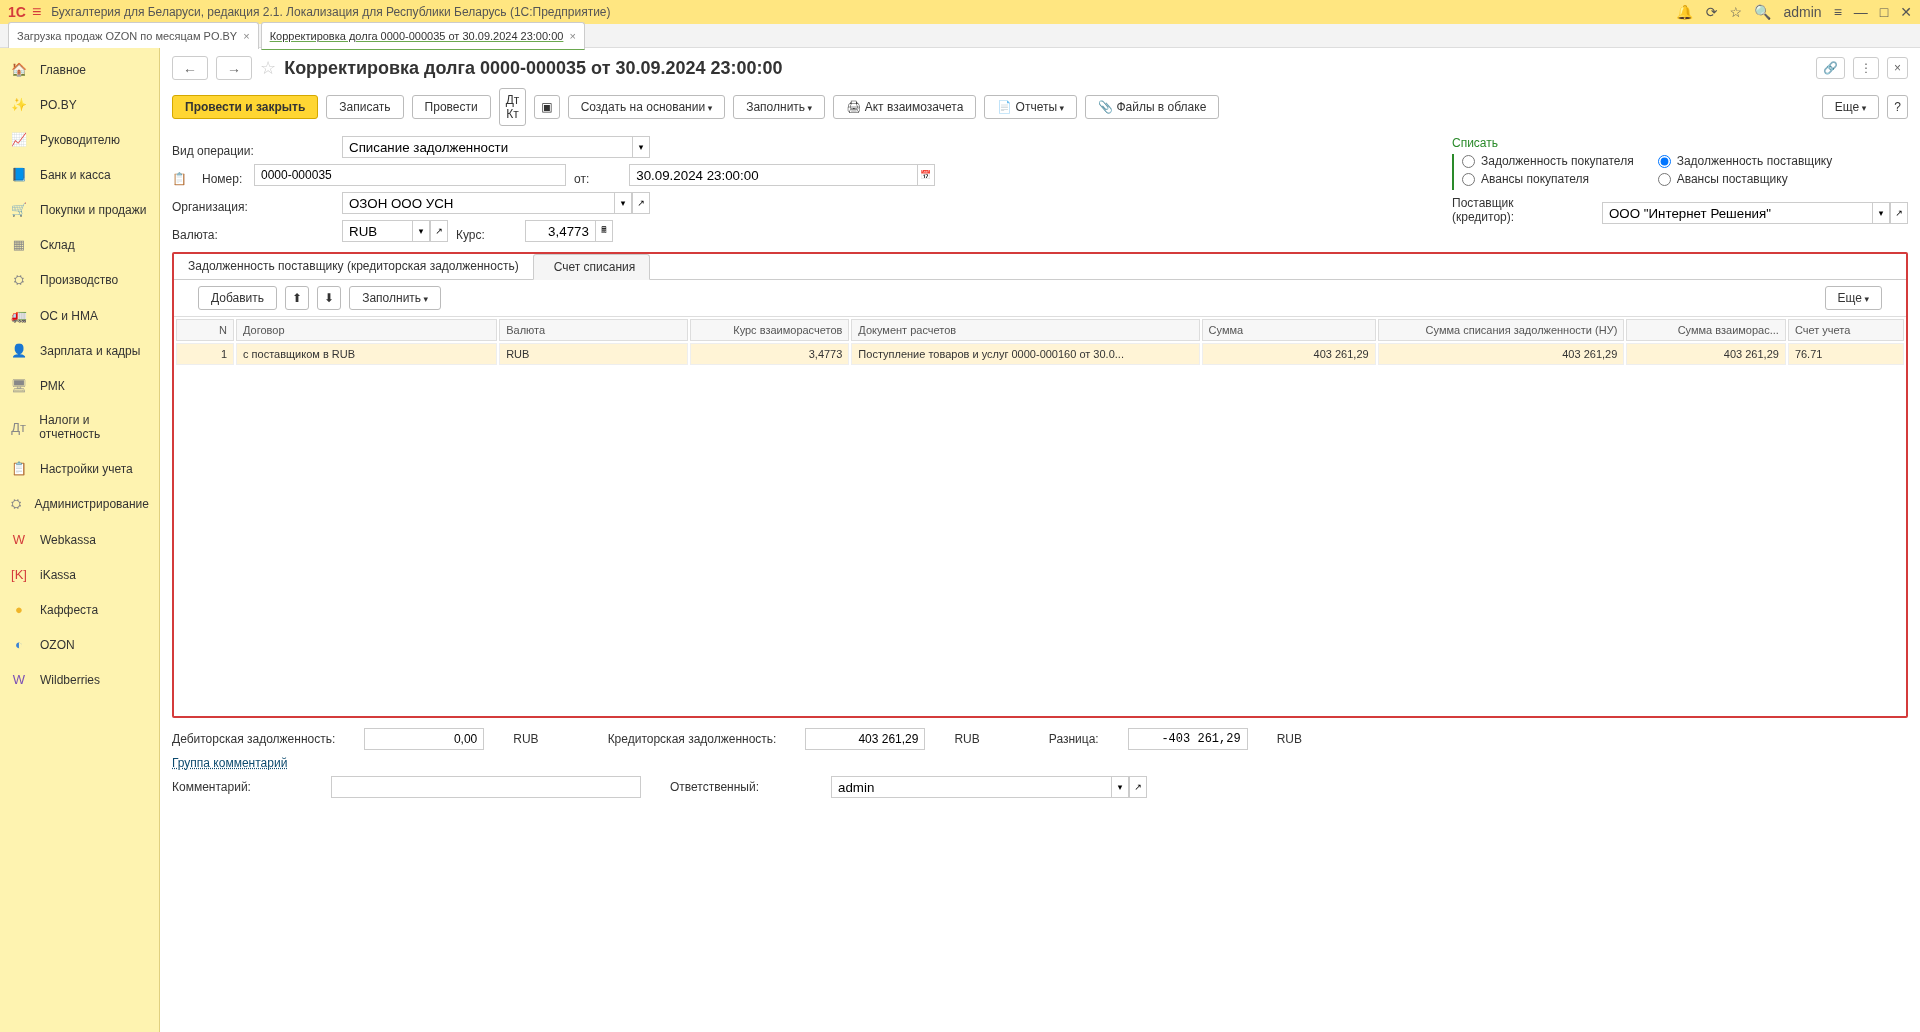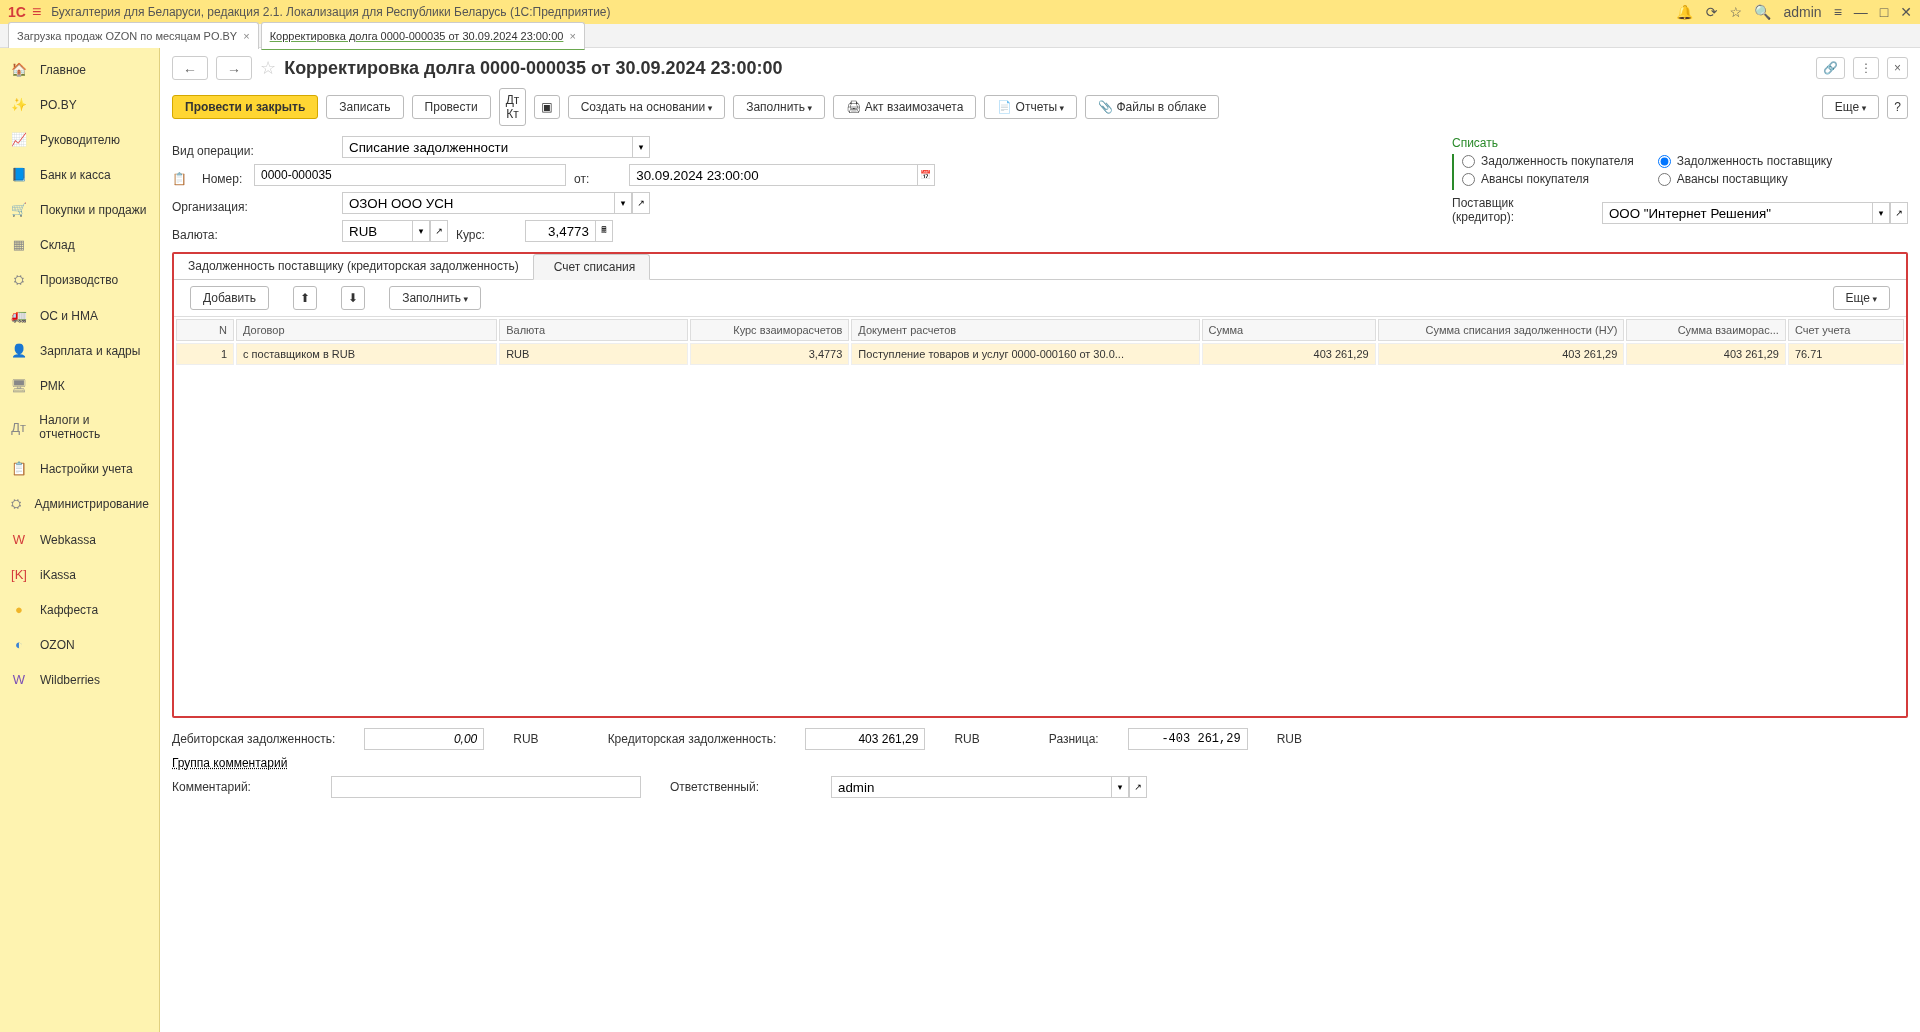--- a/index.html
+++ b/index.html
@@ -53,30 +53,30 @@
 .form-right { flex: 0 0 auto; }
 .grhead { color: #2a8a2a; margin-bottom: 4px; }
 .radio-row { display: flex; align-items: center; gap: 6px; margin-bottom: 4px; }
 .radio-row input { margin: 0; }
 .radio-grid { display: flex; gap: 24px; border-left: 2px solid #2a8a2a; padding-left: 8px; }
 
 .tablebox { border: 2px solid #d43b3b; border-radius: 2px; margin-top: 4px; }
 .tabhdr { display: flex; border-bottom: 1px solid #ccc; }
 .tabtab { padding: 5px 14px; font-size: 12px; cursor: pointer; background: #fff; }
 .tabtab.active { background: #f5f5f5; border: 1px solid #ccc; border-bottom: 1px solid #f5f5f5; margin-bottom: -1px; border-radius: 3px 3px 0 0; padding-left: 20px; }
-.table-toolbar { display: flex; gap: 24px; padding: 6px 16px; align-items: flex-end; }
+.table-toolbar { display: flex; gap: 8px; padding: 6px 24px; align-items: flex-end; }
 .grid { width: 100%; }
 .grid th { background: #f7f7f7; border: 1px solid #ddd; padding: 4px 6px; font-weight: normal; text-align: left; color: #555; font-size: 11px; }
 .grid td { border: 1px solid #eee; padding: 4px 6px; font-size: 11px; background: #fff4d6; }
 .grid td.r, .grid th.r { text-align: right; }
 .grid-wrap { height: 400px; overflow: auto; border-top: 1px solid #ddd; }
 
 .footer { margin-top: 10px; }
 .foot-row { display: flex; gap: 29px; align-items: center; margin-bottom: 6px; }
-.link { color: #000000; text-decoration: underline dotted; cursor: pointer; }
+.link { color: #0c4a6e; text-decoration: underline dotted; cursor: pointer; }
 </style>
 </head>
 <body>
 
 <div class="titlebar">
   <span class="logo">1C</span>
   <span class="burger">≡</span>
   <span class="title">Бухгалтерия для Беларуси, редакция 2.1. Локализация для Республики Беларусь   (1С:Предприятие)</span>
   <div class="tbicons">
     <span>🔔</span>
@@ -325,21 +325,21 @@
               <td>76.71</td>
             </tr>
           </tbody>
         </table>
       </div>
     </div>
 
     <div class="footer">
       <div class="foot-row">
         <span>Дебиторская задолженность:</span>
-        <input class="finput" style="width: 120px; text-align: right; font-style: italic;" readonly="" value="0,00">
+        <input class="finput" style="width: 120px; text-align: right;" readonly="" value="0,00">
         <span>RUB</span>
         <span style="margin-left:40px">Кредиторская задолженность:</span>
         <input class="finput" style="width: 120px; text-align: right;" readonly="" value="403 261,29">
         <span>RUB</span>
         <span style="margin-left:40px">Разница:</span>
         <input class="finput" style="width: 120px; text-align: right; font-family: Liberation Mono, monospace;" readonly="" value="-403 261,29">
         <span>RUB</span>
       </div>
       <div class="foot-row">
         <span class="link">Группа комментарий</span>

